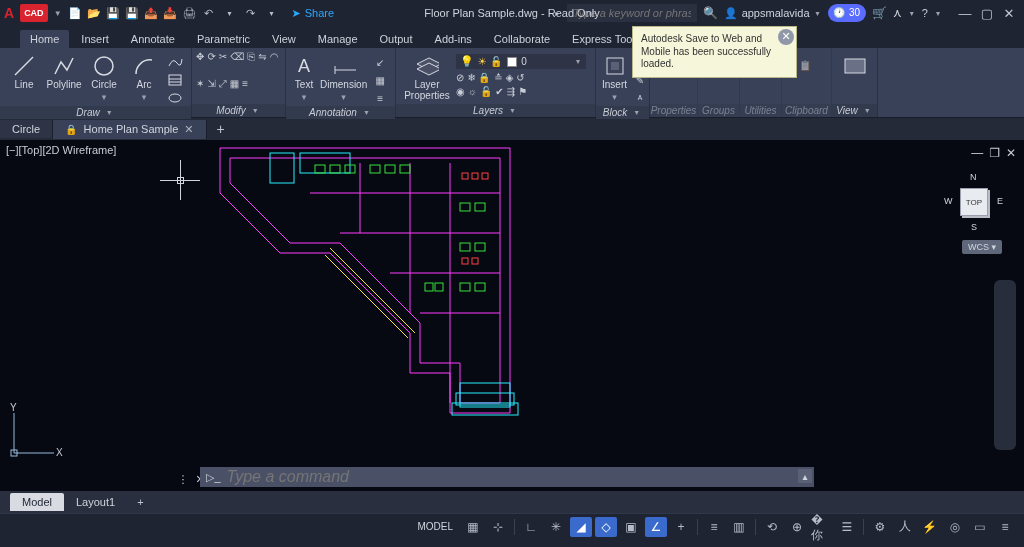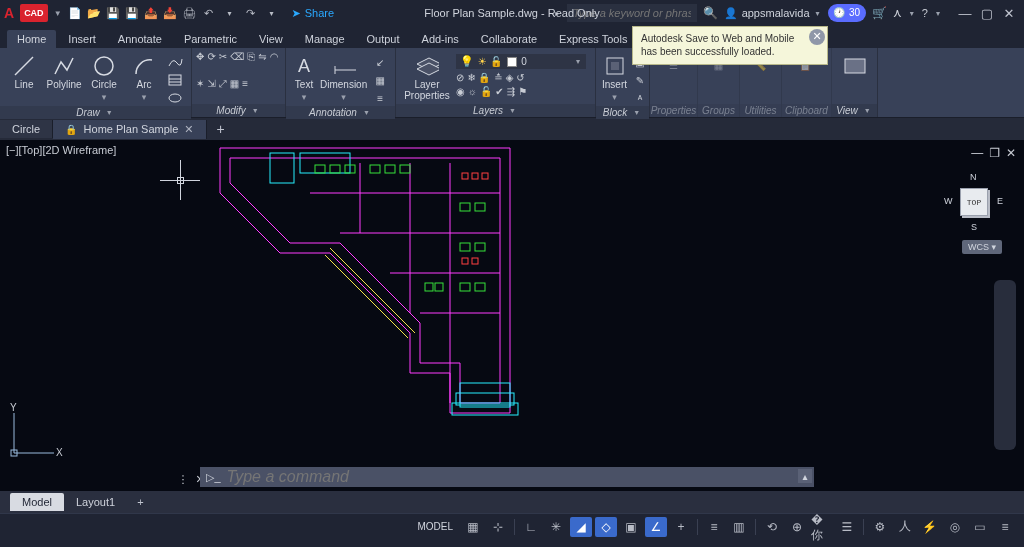--- a/index.html
+++ b/index.html
@@ -15,63 +15,63 @@
 .titlebar .right { margin-left: auto; display:flex; align-items:center; gap:6px; padding-right:6px;}
 .titlebar .search { display:flex; align-items:center;}
 .titlebar .search input { background:#2a3040; border:none; color:#9aa0ad; font-style:italic; font-size:11px; height:18px; width:130px; padding:0 6px;}
 .titlebar .user { display:flex; align-items:center; gap:4px; color:#d0d4dd;}
 .titlebar .timer { background:#5a6cff; color:#fff; height:18px; line-height:18px; padding:0 6px; border-radius:9px; font-size:10px; display:flex; align-items:center; gap:3px;}
 .titlebar .winctl { display:flex; gap:4px; margin-left:8px;}
 .titlebar .winctl span { width:18px; height:18px; display:inline-flex; align-items:center; justify-content:center; font-size:13px; color:#c0c4cf;}
 .caret { font-size:8px; color:#9aa0ad; margin:0 2px;}
 
 
-.tabs { height: 22px; display:flex; align-items:flex-end; font-size:11px; padding-left:7px; gap:2px; background:#1f2433;}
+.tabs { height: 22px; display:flex; align-items:flex-end; font-size:11px; padding-left:20px; gap:2px; background:#1f2433;}
 .tabs .tab { padding: 3px 10px; color:#ced2db; cursor:pointer;}
 .tabs .tab.active { background:#384158; border-radius:2px 2px 0 0;}
 .tabs .endmark { margin-left:4px; color:#8e93a0; padding:3px 6px;}
 
 
 .ribbon { height: 70px; background:#384158; display:flex; font-size:10px; border-bottom:1px solid #1a1e2a;}
 .panel { display:flex; flex-direction:column; border-right:1px solid #2a3040; position:relative;}
 .panel .tools { display:flex; align-items:flex-start; padding:4px 6px 0 6px; gap:4px; flex:1;}
 .panel .plabel { text-align:center; font-size:10px; color:#c8ccd4; padding:1px 0; background:#323a4e; display:flex; justify-content:center; align-items:center; gap:4px;font-style:italic;}
 .panel .plabel .caret { font-size:7px;}
 .bigbtn { display:flex; flex-direction:column; align-items:center; width:36px; padding-top:2px; gap:2px; text-align:center; line-height:1.05;}
 .bigbtn .ic { width:24px; height:24px; display:flex; align-items:center; justify-content:center; }
 .bigbtn .lb { font-size:10px; color:#d4d8e0;}
 .stk { display:flex; flex-direction:column; gap:2px; padding-top:2px;}
 .stk .sm { width:18px; height:16px; display:flex; align-items:center; justify-content:center;}
 .row { display:flex; gap:2px;}
 .bigbtn.wide{width:50px;}
 .panel.dim { opacity:.45; }
 
 
-.tooltip-note { position:absolute; top:26px; left:632px; width:196px; background:#f5f6da; color:#333; border:1px solid #b8b88a; font-size:10px; padding:6px 24px 6px 8px; line-height:1.25; z-index:50;}
+.tooltip-note { position:absolute; top:26px; left:632px; width:165px; background:#f5f6da; color:#333; border:1px solid #b8b88a; font-size:10px; padding:6px 24px 6px 8px; line-height:1.25; z-index:50;}
 .tooltip-note .tclose { position:absolute; top:2px; right:2px; width:16px; height:16px; background:#8f97a8; border-radius:50%; color:#fff; font-size:11px; display:flex; align-items:center; justify-content:center;}
 
 
 .ftabs { height:22px; background:#252a39; display:flex; align-items:center; font-size:11px;}
 .ftabs .ft { padding:3px 12px; color:#d0d4dd; background:#2e3445; display:flex; align-items:center; gap:6px; border-right:1px solid #1a1e2a;}
 .ftabs .ft.active { background:#384158;}
 .ftabs .ft .lock{font-size:10px;color:#9aa0ad;}
 .ftabs .ft .x{font-size:11px;color:#aeb3c0;}
 .ftabs .plus{padding:3px 10px;color:#c0c4cf;font-size:14px;}
 
 
 .canvaswrap { position:relative; height:351px; background:#060912; overflow:hidden;}
 .viewlabel { position:absolute; top:4px; left:6px; font-size:11px; color:#c8ccd4;}
 .crosshair { position:absolute; top:20px; left:160px; pointer-events:none;}
 .crosshair:before, .crosshair:after { content:""; position:absolute; background:#d0d4dd;}
 .crosshair:before { width:40px; height:1px; top:20px; left:0;}
 .crosshair:after { width:1px; height:40px; top:0; left:20px;}
 .crosshair .box{position:absolute;top:17px;left:17px;width:7px;height:7px;border:1px solid #d0d4dd;}
 .winmini{position:absolute;top:6px;right:8px;display:flex;gap:6px;color:#c8ccd4;font-size:12px;}
 .viewcube{position:absolute;top:34px;right:22px;width:56px;height:56px;}
-.viewcube .cube{position:absolute;top:14px;left:14px;width:28px;height:28px;background:#e8ebef;color:#333;font-size:8px;display:flex;align-items:center;justify-content:center;border:1px solid #9aa0ad;box-shadow:2px 2px 0 #b8bcc6;font-family:Liberation Mono, monospace;}
+.viewcube .cube{position:absolute;top:14px;left:14px;width:28px;height:28px;background:#e8ebef;color:#333;font-size:8px;display:flex;align-items:center;justify-content:center;border:1px solid #9aa0ad;box-shadow:2px 2px 0 #b8bcc6;}
 .viewcube .n{position:absolute;top:-2px;left:24px;font-size:9px;color:#d0d4dd;}
 .viewcube .s{position:absolute;bottom:-2px;left:25px;font-size:9px;color:#d0d4dd;}
 .viewcube .e{position:absolute;top:22px;right:-1px;font-size:9px;color:#d0d4dd;}
 .viewcube .w{position:absolute;top:22px;left:-2px;font-size:9px;color:#d0d4dd;}
 .wcs{position:absolute;top:100px;right:22px;background:#5f677a;color:#d0d4dd;font-size:9px;padding:2px 6px;border-radius:2px;}
 .navbar-r{position:absolute;top:140px;right:8px;width:22px;height:170px;background:#3a4153;border-radius:6px;opacity:.65;}
 .ucs{position:absolute;bottom:32px;left:8px;width:52px;height:52px;}
 .ucs svg{overflow:visible;}
 .cmdline{position:absolute;bottom:4px;left:200px;right:210px;height:20px;background:#4a5166;display:flex;align-items:center;gap:6px;padding:0 6px;font-size:11px;}
 .cmdline input{flex:1;background:transparent;border:none;color:#a8adba;font-style:italic;font-size:16px;outline:none;}

